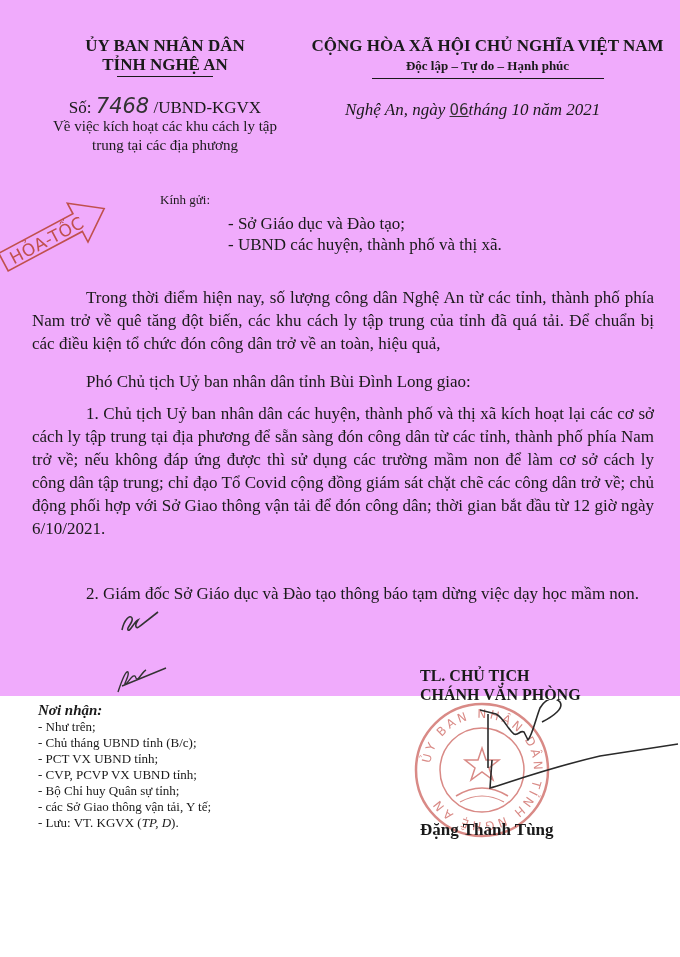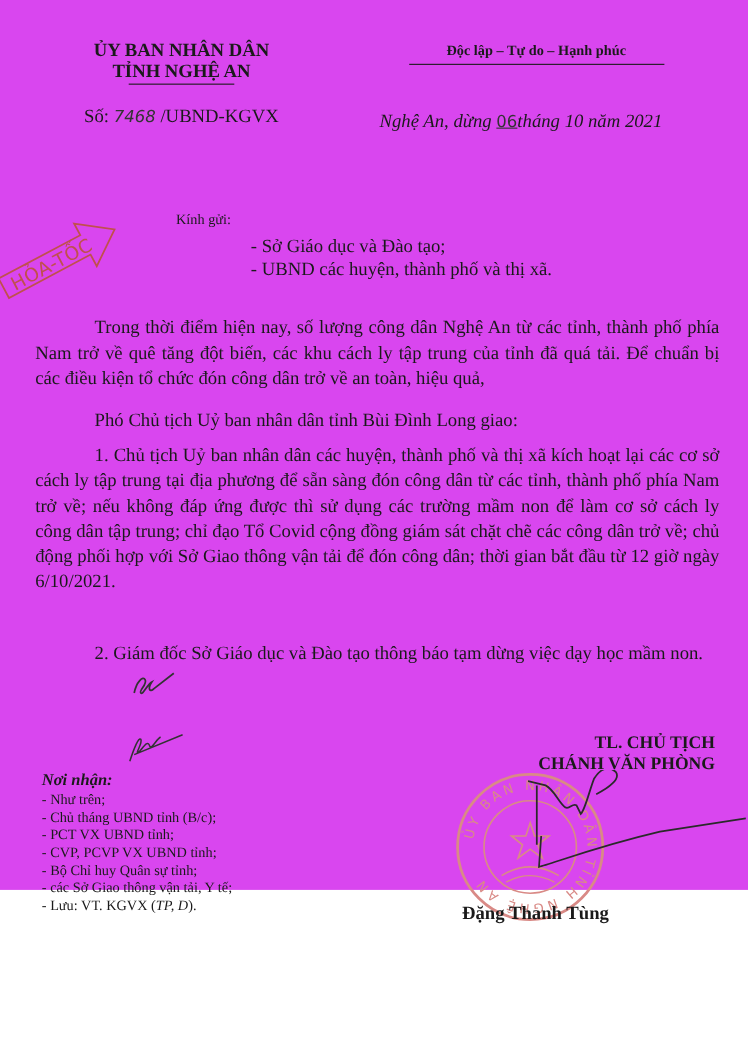--- a/index.html
+++ b/index.html
@@ -2,33 +2,33 @@
 <html><head>
 <meta charset="utf-8">
 <style>
   * { margin: 0; padding: 0; box-sizing: border-box; }
   html, body { width: 680px; height: 957px; background: #ffffff; overflow: hidden; }
   body {
     font-family: "Liberation Serif", "DejaVu Serif", serif;
     color: #1a1a1a;
     position: relative;
   }
-  .page { position: absolute; left: 0; top: 0; width: 680px; height: 809px; background: #d946ef; }
+  .page { position: absolute; left: 0; top: 0; width: 680px; height: 696px; background: #f0abfc; }
 
   
   .hdr-left {
     position: absolute; left: 40px; top: 36px; width: 250px;
     text-align: center; font-weight: bold; font-size: 17px; line-height: 19px;
   }
   .hdr-left .rule { width: 96px; height: 1px; background: #1a1a1a; margin: 2px auto 0; }
   .docno {
     position: absolute; left: 40px; top: 96px; width: 250px; text-align: center;
     font-size: 17px; line-height: 20px;
   }
-  .docno .num { font-family: "DejaVu Sans", sans-serif; font-size: 15px; font-style: italic; color: #333; }
+  .docno .num { font-family: "DejaVu Sans", sans-serif; font-size: 21px; font-style: italic; color: #333; }
   .subject {
     position: absolute; left: 30px; top: 117px; width: 270px; text-align: center;
     font-size: 15px; line-height: 19px;
   }
 
   
   .hdr-right {
     position: absolute; left: 300px; top: 36px; width: 375px; text-align: center;
     font-weight: bold; line-height: 20px;
   }
@@ -54,21 +54,21 @@
     text-align: justify; text-indent: 54px;
   }
 
   
   .noinhan { position: absolute; left: 38px; top: 674px; font-size: 13px; line-height: 16px; }
   .noinhan .title { font-weight: bold; font-style: italic; font-size: 15px; line-height: 18px; margin-top: 27px; }
   .noinhan i { font-style: italic; }
 
   
   .sig-title {
-    position: absolute; left: 420px; top: 666px; width: 230px; text-align: right;
+    position: absolute; left: 420px; top: 666px; width: 230px; text-align: left;
     font-weight: bold; font-size: 16px; line-height: 19px;
   }
   .seal { position: absolute; left: 412px; top: 700px; width: 140px; height: 140px; }
   .signature { position: absolute; left: 480px; top: 700px; width: 200px; height: 130px; }
   .signer {
     position: absolute; left: 420px; top: 820px; width: 230px; text-align: left;
     font-weight: bold; font-size: 17px;
   }
   .initials { position: absolute; }
 </style>
@@ -80,28 +80,33 @@
   <div class="hdr-left">
     <div>ỦY BAN NHÂN DÂN</div>
     <div>TỈNH NGHỆ AN</div>
     <div class="rule"></div>
   </div>
 
   <div class="docno">
     <span>Số: </span><span class="num">7468</span><span> /UBND-KGVX</span>
   </div>
 
+  <div class="subject">
+    <div>Về việc kích hoạt các khu cách ly tập</div>
+    <div>trung tại các địa phương</div>
+  </div>
 
   <div class="hdr-right">
+    <div class="nation">CỘNG HÒA XÃ HỘI CHỦ NGHĨA VIỆT NAM</div>
     <div class="motto">Độc lập – Tự do – Hạnh phúc</div>
     <div class="rule"></div>
   </div>
 
   <div class="place-date">
-    <span>Nghệ An, dừng </span><span class="hand">06</span><span>tháng 10  năm 2021</span>
+    <span>Nghệ An, ngày </span><span class="hand">06</span><span>tháng 10  năm 2021</span>
   </div>
 
   <svg class="stamp" viewBox="0 0 120 92">
     <g transform="rotate(-28 60 50)" fill="none" stroke="#c0504d" stroke-width="1.6">
       <path d="M-4 40 L80 40 L80 28 L110 50 L80 72 L80 60 L-4 60 Z"></path>
       <text x="4" y="57" font-family="DejaVu Sans, sans-serif" font-size="17" fill="#c0504d" stroke="none" letter-spacing="0.5">HỎA-TỐC</text>
     </g>
   </svg>
 
   <div class="kinh-gui">Kính gửi:</div>

